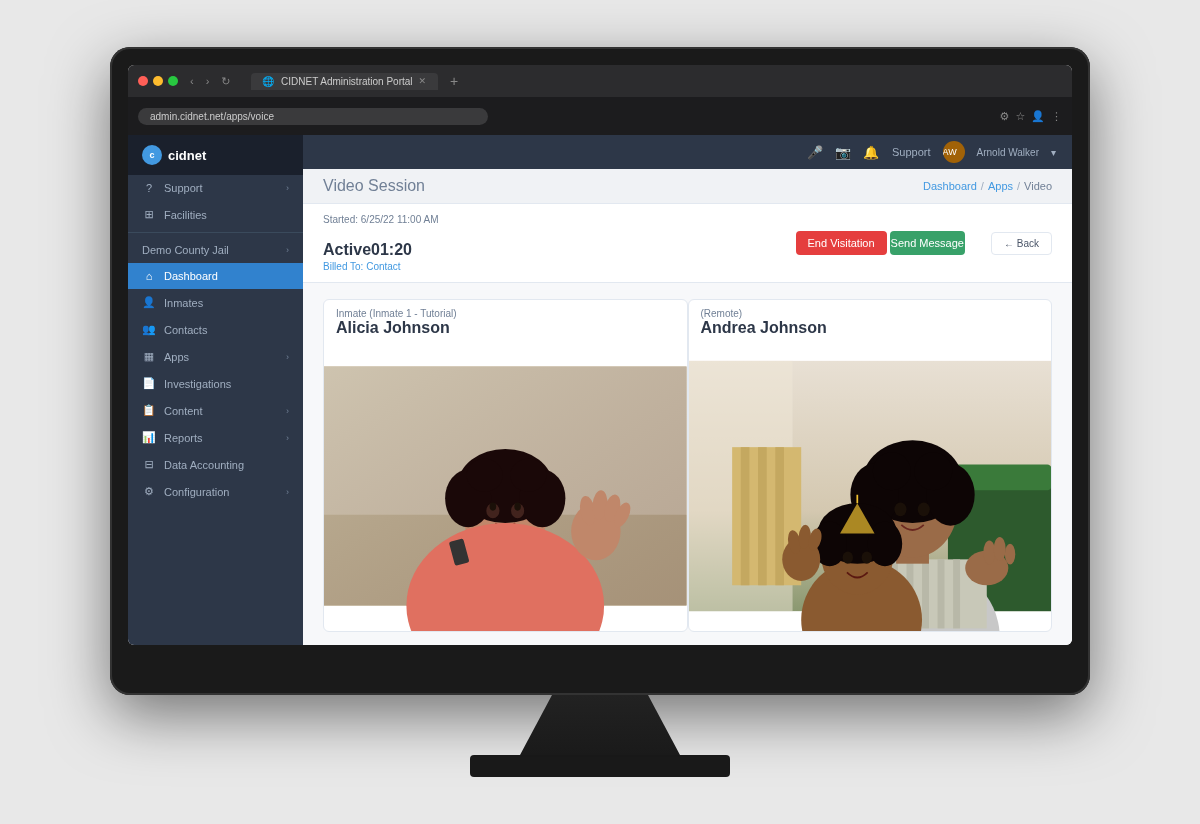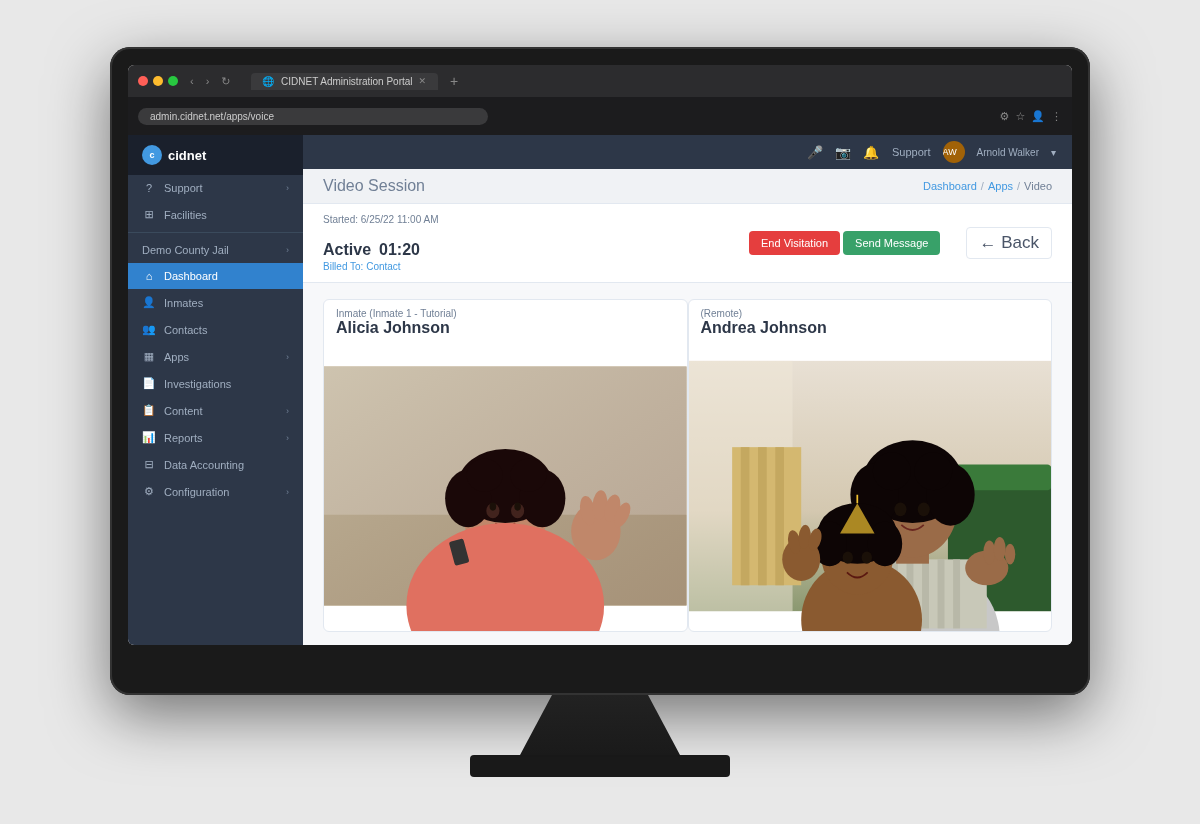--- a/index.html
+++ b/index.html
@@ -298,21 +298,20 @@
 
     .session-started {
       font-size: 10px;
       color: #718096;
       margin-bottom: 16px;
     }
 
     .session-status {
       display: flex;
       align-items: center;
-      gap: 8px;
     }
 
     .status-active {
       font-size: 16px;
       font-weight: 700;
       color: #2d3748;
     }
 
     .status-timer {
       font-size: 16px;
@@ -346,33 +345,33 @@
       font-size: 11px;
       cursor: pointer;
       font-weight: 500;
     }
 
     .btn-send {
       background: #38a169;
       color: white;
       border: none;
       border-radius: 4px;
-      padding: 6px 12px;
+      padding: 6px 1px;
       font-size: 11px;
       cursor: pointer;
       font-weight: 500;
     }
 
     .btn-back {
       background: white;
       color: #4a5568;
       border: 1px solid #e2e8f0;
       border-radius: 4px;
       padding: 5px 12px;
-      font-size: 17px;
+      font-size: 10px;
       cursor: pointer;
       display: flex;
       align-items: center;
       gap: 4px;
       margin-left: auto;
     }
 
     
     .video-container {
       display: flex;

